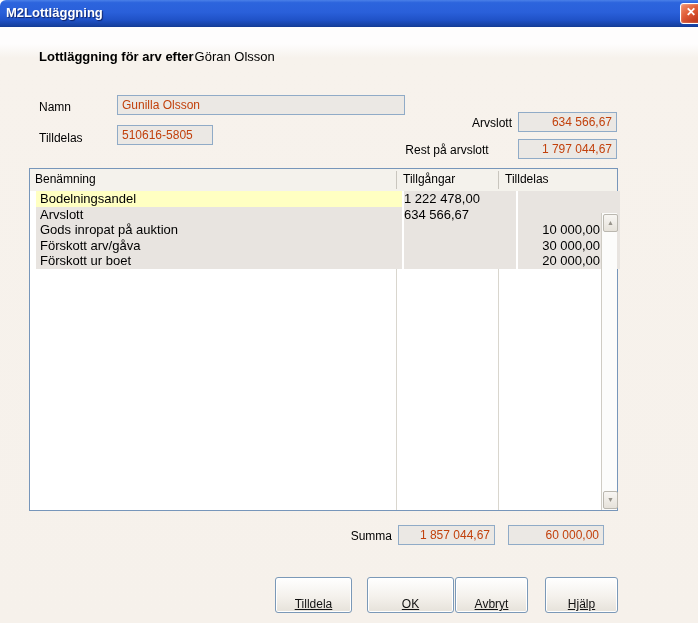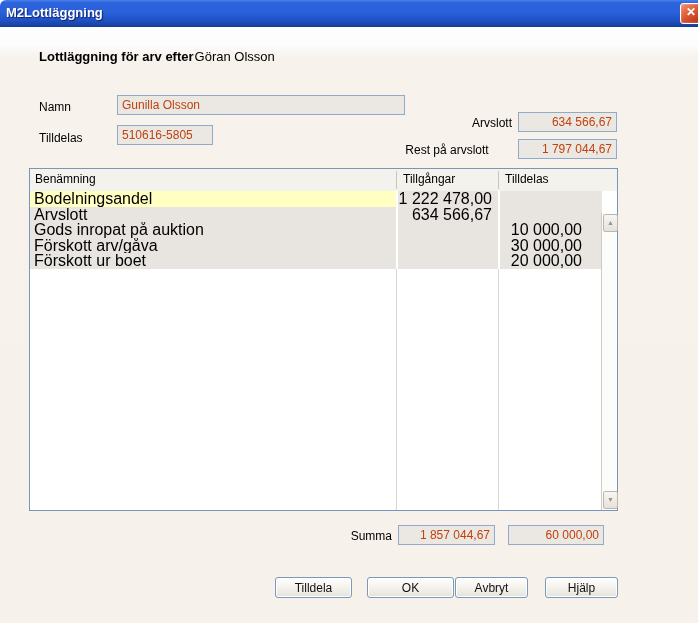--- a/index.html
+++ b/index.html
@@ -54,27 +54,27 @@
   .thead{
     position:absolute;left:0;top:0;right:0;height:22px;
     background:#f4f2ec;border-bottom:1px solid #a9a69e;
     font-size:12px;color:#000;
   }
   .th{position:absolute;top:0;height:21px;line-height:21px;padding-left:5px;box-sizing:border-box;}
   .th-sep{position:absolute;top:2px;bottom:2px;width:1px;background:#c9c6be;}
   .tbody{position:absolute;left:0;top:22px;right:0;bottom:0;background:#fff;}
   .col-line{position:absolute;top:78px;bottom:0;width:1px;background:#d9d6ce;}
   .trow{
-    position:absolute;left:0;height:15.6px;display:flex;
-    font-size:16px;line-height:15.6px;white-space:nowrap;cursor:default;
+    position:absolute;left:6px;height:15.6px;display:flex;
+    font-size:13px;line-height:15.6px;white-space:nowrap;cursor:default;
   }
   .cell{box-sizing:border-box;background:#e8e4e0;overflow:hidden;}
   .cell.name{width:366px;padding-left:4px;}
   .cell.gap{width:2px;background:#fff;}
-  .cell.n1{width:100px;text-align:right;padding-right:6px;}
+  .cell.n1{width:112px;padding-right:6px;}
   .cell.n2{width:102px;text-align:right;padding-right:20px;}
   .trow.selected .cell.name{background:#ffffc2;}
   
   .vscroll{
     position:absolute;right:0;top:22px;bottom:0;width:16px;
     background:#fcfcfb;border-left:1px solid #cfccc4;box-sizing:border-box;
   }
   .sb-btn{
     position:absolute;left:1px;width:13px;height:16px;
     background:linear-gradient(180deg,#f8f6f3,#e6e2da);
@@ -85,21 +85,21 @@
   .sb-down{bottom:1px;}
   
   .summa-lbl{position:absolute;left:280px;top:529px;width:112px;text-align:right;font-size:12px;}
   
   .btn{
     position:absolute;top:577px;height:21px;box-sizing:border-box;
     background:linear-gradient(180deg,#ffffff 0%,#f4f1ec 55%,#e6e2da 100%);
     border:1px solid #7b99b8;border-radius:3px;
     box-shadow:inset 0 0 0 1px #fff;
     font-family:"Liberation Sans", sans-serif;font-size:12px;color:#111;
-    text-align:center;line-height:18px;padding:0;cursor:default;
+    text-align:center;line-height:18px;padding:17px;cursor:default;text-decoration:underline;
   }
 </style>
 </head>
 <body>
 
 <div class="window">
 
   <div class="titlebar">
     <div class="titlebar-text">M2Lottläggning</div>
     <div class="close-btn">✕</div>

